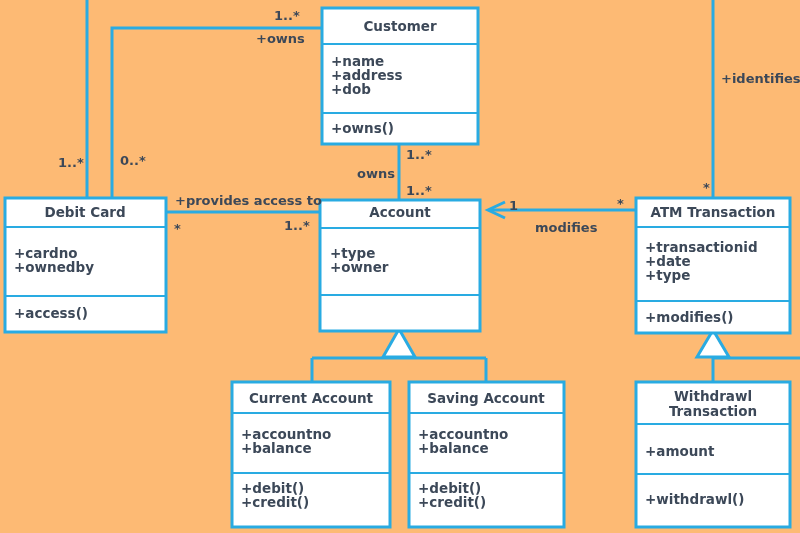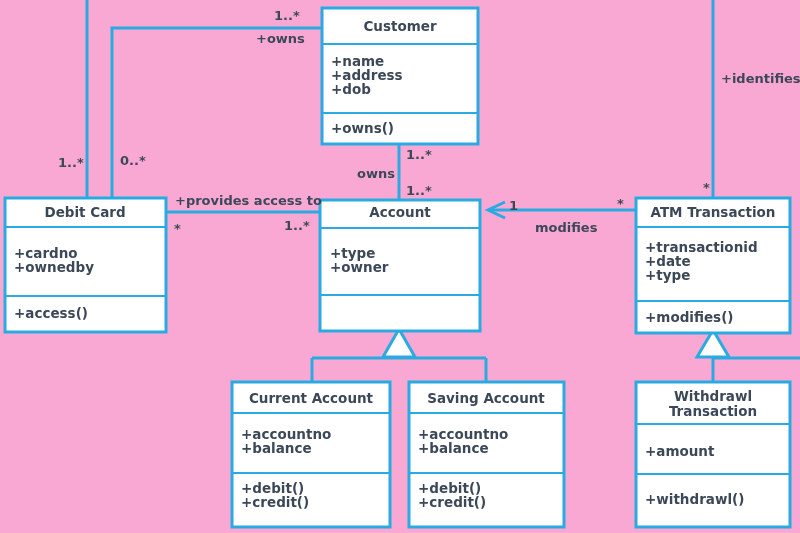--- a/index.html
+++ b/index.html
@@ -4,21 +4,21 @@
 <style>
   html, body {
     margin: 0;
     padding: 0;
     background: #000000;
   }
   #stage {
     position: relative;
     width: 800px;
     height: 533px;
-    background: #f9a8d4;
+    background: #fdba74;
     overflow: hidden;
     font-family: "DejaVu Sans", sans-serif;
   }
   svg#diagram {
     position: absolute;
     top: 0;
     left: 0;
     width: 800px;
     height: 533px;
     display: block;

